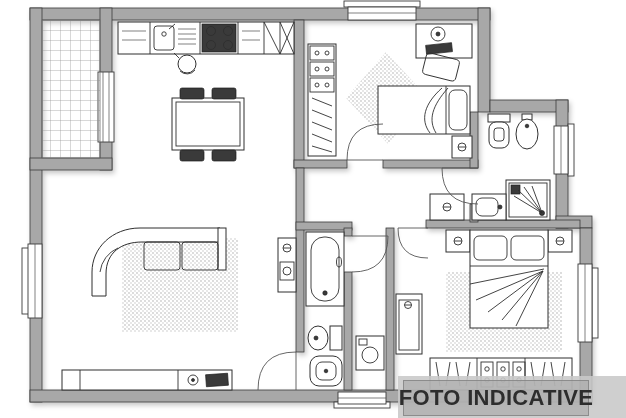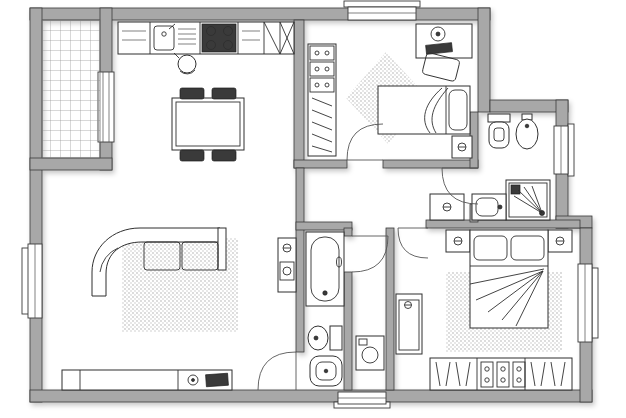--- a/index.html
+++ b/index.html
@@ -349,13 +349,18 @@
       <path class="door" d="M398 228 Q398 258 428 258"></path>
       <line class="door" x1="428" y1="228" x2="398" y2="228"></line>
     </g>
     <g>
       <path class="door" d="M296 352 Q258 352 258 390"></path>
       <line class="door" x1="296" y1="390" x2="296" y2="352"></line>
     </g>
   </g>
 </svg>
 
+  <div class="watermark-band">
+    <div class="watermark-panel">
+      <span class="watermark-text">FOTO INDICATIVE</span>
+    </div>
+  </div>
 </div>
 
 </body></html>

